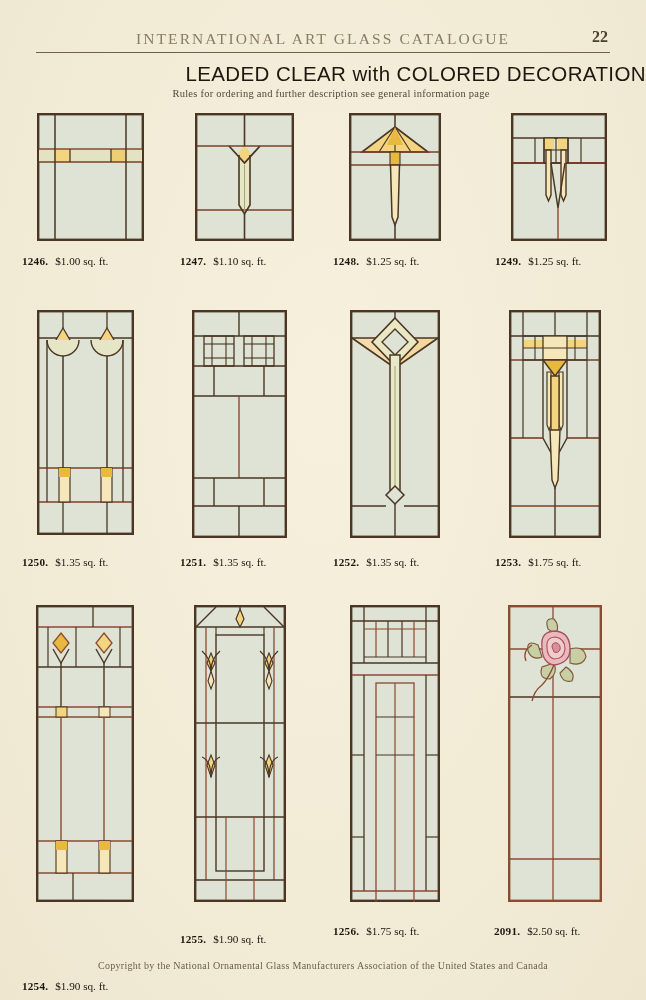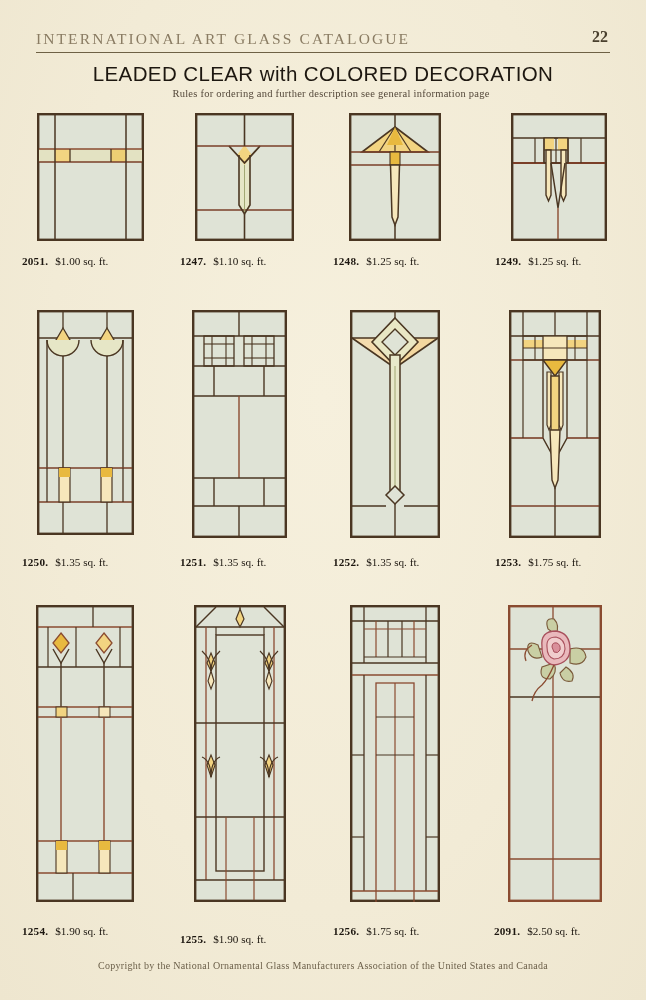--- a/index.html
+++ b/index.html
@@ -13,42 +13,42 @@
   }
   .page{
     width:646px;height:1000px;
     position:relative;
     background:
       radial-gradient(ellipse at 50% 40%, #f6f0dd 0%, #f2ebd6 60%, #eee6cf 100%);
   }
   
   .running-head{
     position:absolute; top:30px; left:0; right:0;
-    display:flex; align-items:baseline; 
+    display:flex; align-items:baseline; justify-content:center;
     padding:0 36px;
   }
   .running-head .rh-title{
     font-family:"Liberation Serif", serif;
     font-size:15.5px;
     letter-spacing:2.1px;
     color:#8a7c63;
     white-space:nowrap;
   }
   .folio{
     position:absolute; right:38px; top:28px;
     font-family:"Liberation Serif", serif;
     font-size:16px; font-weight:bold; color:#4a402e;
   }
   .rule{
     position:absolute; left:36px; right:36px; top:52px;
     height:1px; background:#6e6145;
   }
   .main-title{
     position:absolute; top:62px; left:0; right:0;
-    text-align:center;
+    text-align:right;
     font-family:"Liberation Sans", sans-serif;
     font-size:20.5px;
     letter-spacing:.4px;
     color:#1d1710;
     white-space:nowrap;
   }
   .main-title .thin{ font-weight:400; }
   .main-title .bold{ font-weight:400; }
   .subtitle{
     position:absolute; top:88px; left:16px; right:0;
@@ -110,21 +110,21 @@
 
         <line x1="2" y1="36" x2="105" y2="36" stroke="#8a4b30" stroke-width="1.5"></line>
         <line x1="2" y1="49" x2="105" y2="49" stroke="#7a3f28" stroke-width="1.7"></line>
         <line x1="18" y1="2" x2="18" y2="126" stroke="#4a3622" stroke-width="1.5"></line>
         <line x1="89" y1="2" x2="89" y2="126" stroke="#4a3622" stroke-width="1.5"></line>
         <line x1="33" y1="36" x2="33" y2="49" stroke="#4a3622" stroke-width="1.3"></line>
         <line x1="74" y1="36" x2="74" y2="49" stroke="#4a3622" stroke-width="1.3"></line>
       </svg>
     </div>
     <div class="caption" style="left:22px;top:255px;">
-      <span class="num">2051.</span><span class="price">$1.00 sq. ft.</span>
+      <span class="num">1246.</span><span class="price">$1.00 sq. ft.</span>
     </div>
 
     <div class="cell" style="left:195px;top:113px;">
       <svg class="plate" width="99" height="128" viewBox="0 0 99 128">
         <rect x="1.2" y="1.2" width="96.6" height="125.6" fill="#dfe3d6" stroke="#4a3622" stroke-width="2.4"></rect>
 
         <path d="M44 40 L55 40 L55 92 L49.5 101 L44 92 Z" fill="#e6e6c6"></path>
 
         <path d="M49.5 32 L57 42 L49.5 52 L42 42 Z" fill="#f2d481"></path>
 
@@ -361,21 +361,21 @@
 
         <line x1="2" y1="236" x2="96" y2="236" stroke="#8a4b30" stroke-width="1.6"></line>
         <line x1="2" y1="268" x2="96" y2="268" stroke="#8a4b30" stroke-width="1.6"></line>
         <rect x="20" y="236" width="11" height="32" fill="#f6e7bb" stroke="#4a3622" stroke-width="1.1"></rect>
         <rect x="20" y="236" width="11" height="9" fill="#e8b93f"></rect>
         <rect x="63" y="236" width="11" height="32" fill="#f6e7bb" stroke="#4a3622" stroke-width="1.1"></rect>
         <rect x="63" y="236" width="11" height="9" fill="#e8b93f"></rect>
         <line x1="37" y1="268" x2="37" y2="295" stroke="#4a3622" stroke-width="1.3"></line>
       </svg>
     </div>
-    <div class="caption" style="left:22px;top:925px;">
+    <div class="caption" style="left:22px;top:980px;">
       <span class="num">1254.</span><span class="price">$1.90 sq. ft.</span>
     </div>
 
     <div class="cell" style="left:194px;top:605px;">
       <svg class="plate" width="92" height="297" viewBox="0 0 92 297">
         <rect x="1.2" y="1.2" width="89.6" height="294.6" fill="#dfe3d6" stroke="#4a3622" stroke-width="2.4"></rect>
 
         <path d="M2 22 L22 2" fill="none" stroke="#4a3622" stroke-width="1.4"></path>
         <path d="M90 22 L70 2" fill="none" stroke="#4a3622" stroke-width="1.4"></path>
         <line x1="2" y1="22" x2="90" y2="22" stroke="#4a3622" stroke-width="1.4"></line>

